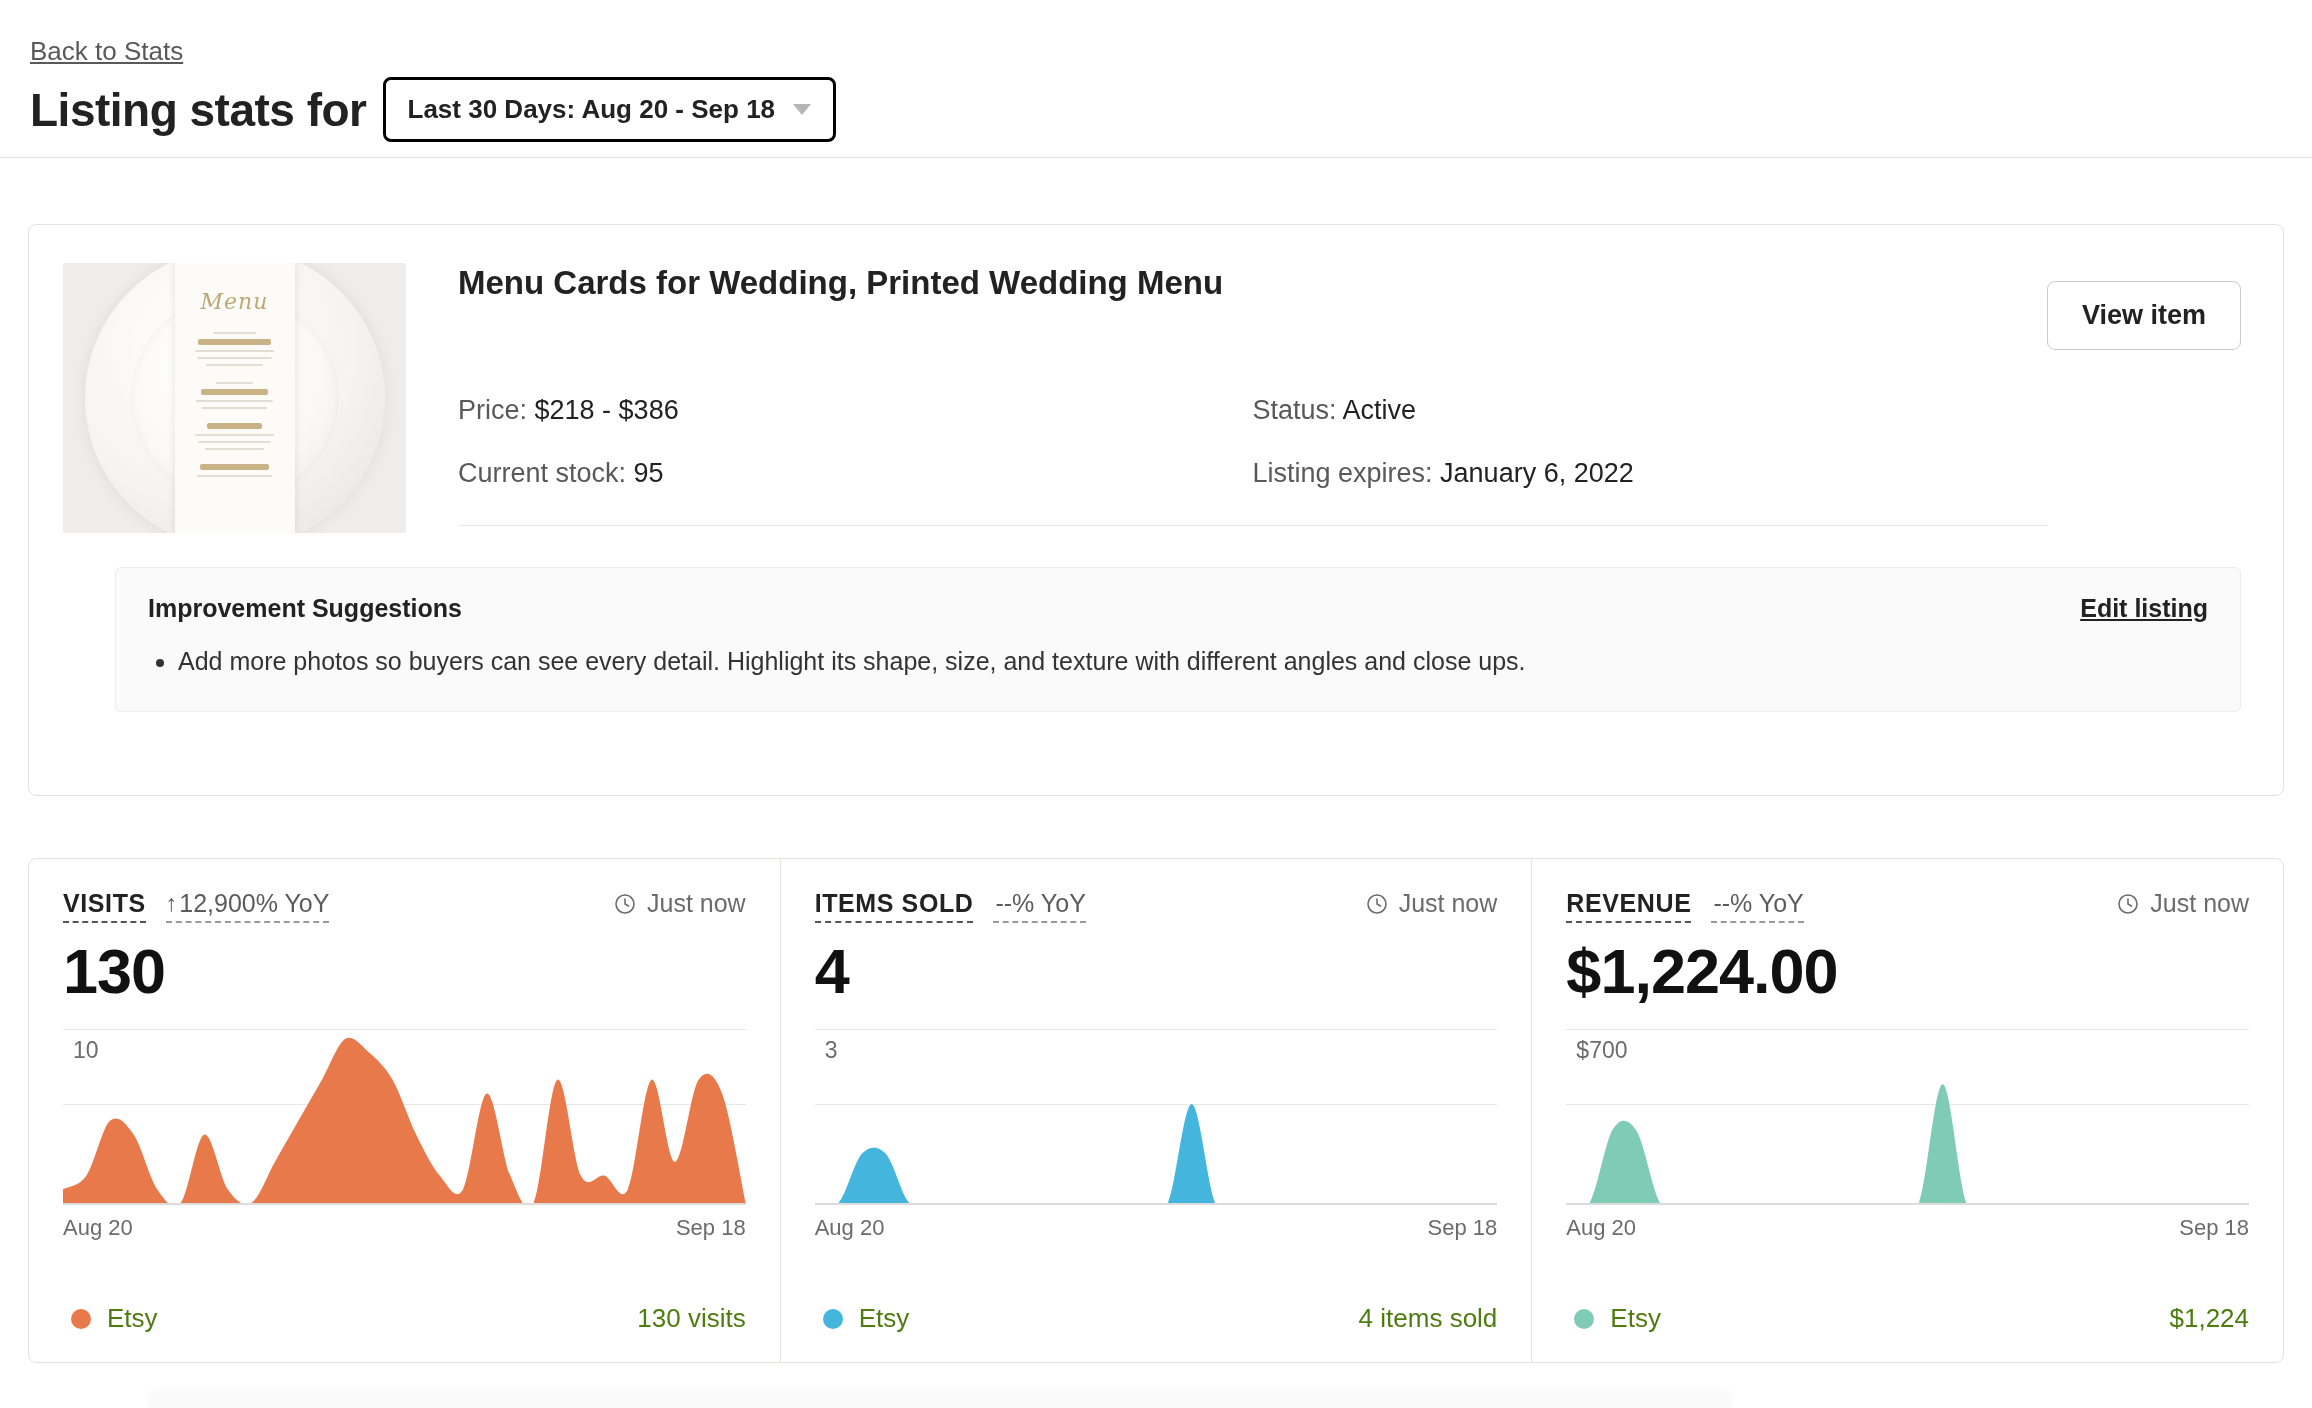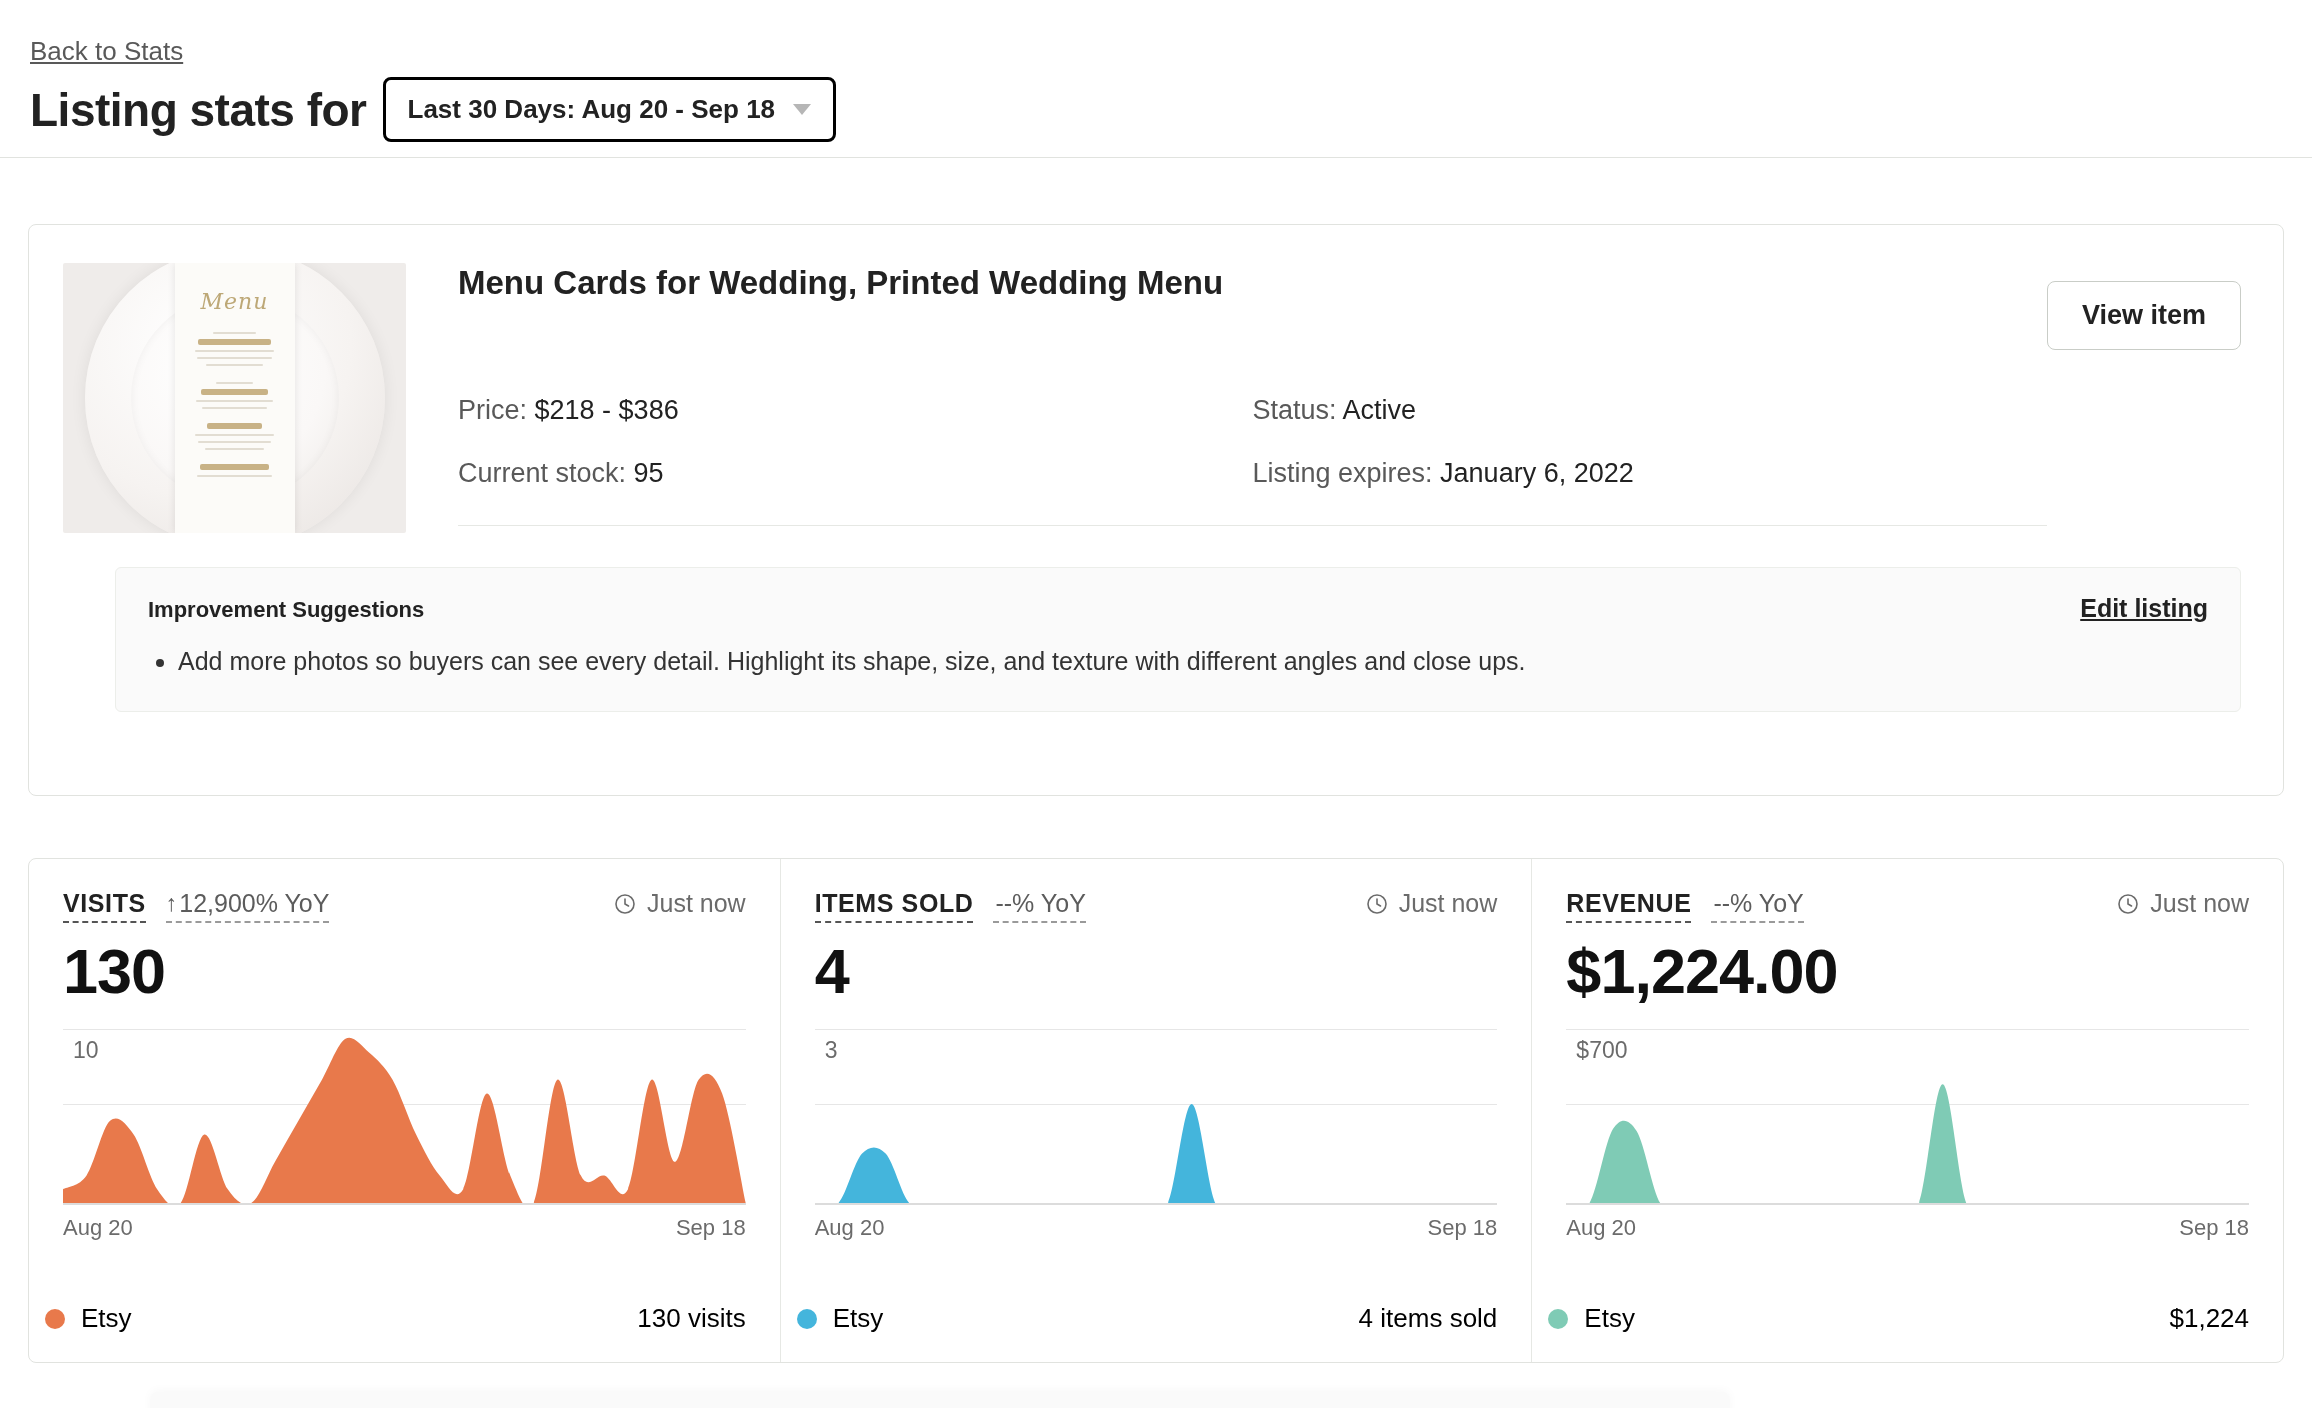--- a/index.html
+++ b/index.html
@@ -78,21 +78,21 @@
     padding: 18px 34px; font-size: 27px; font-weight: bold; color: #222;
     cursor: pointer; white-space: nowrap; align-self: flex-start;
     margin-top: 18px;
   }
 
   .suggestions {
     margin: 34px 42px 0 86px; background: #fafafa; border: 1px solid #eceeea;
     border-radius: 6px; padding: 26px 32px 30px 32px;
   }
   .sugg-head { display: flex; justify-content: space-between; align-items: baseline; }
-  .sugg-title { font-size: 22px; font-weight: bold; color: #222; }
+  .sugg-title { font-size: 25px; font-weight: bold; color: #222; }
   .edit-link { font-size: 25px; font-weight: bold; color: #222; text-decoration: underline; cursor: pointer; margin-left: 28px; }
   .sugg-list { margin-top: 20px; padding-left: 30px; }
   .sugg-list li { font-size: 25px; color: #333; line-height: 1.5; }
 
   
   .stats-card {
     position: absolute; left: 28px; top: 858px; width: 2256px; height: 505px;
     border: 1px solid #e1e3df; border-radius: 8px; background: #fff;
     display: flex; overflow: hidden;
   }
@@ -119,23 +119,23 @@
   .chart-box { position: relative; margin-top: 22px; height: 176px; }
   .grid-line { position: absolute; left: 0; right: 0; height: 1px; background: #e6e6e6; }
   .grid-top { top: 0; }
   .grid-mid { top: 75px; }
   .grid-base { bottom: 0; height: 2px; background: #dcdcdc; }
   .axis-max { position: absolute; left: 10px; top: 8px; font-size: 23px; color: #6b6b6b; }
   .chart-svg { position: absolute; left: 0; bottom: 2px; width: 100%; height: 178px; }
   .xlabels { display: flex; justify-content: space-between; margin-top: 10px; font-size: 22px; color: #6b6b6b; }
 
   .legend {
-    position: absolute; left: 16px; right: 34px; bottom: 28px;
+    position: absolute; left: 42px; right: 34px; bottom: 28px;
     display: flex; align-items: center; justify-content: space-between;
-    font-size: 26px; color: #000000; text-align: center;
+    font-size: 26px; color: #4d7c0f; text-align: center;
   }
   .legend-left { display: flex; align-items: center; gap: 16px; }
   .dot { width: 20px; height: 20px; border-radius: 50%; display: inline-block; }
 
   .ghost-card {
     position: absolute; left: 150px; top: 1392px; width: 1580px; height: 120px;
     background: #fafafa; border-radius: 8px; box-shadow: 0 -2px 10px rgba(0,0,0,0.03);
   }
 </style>
 </head>

